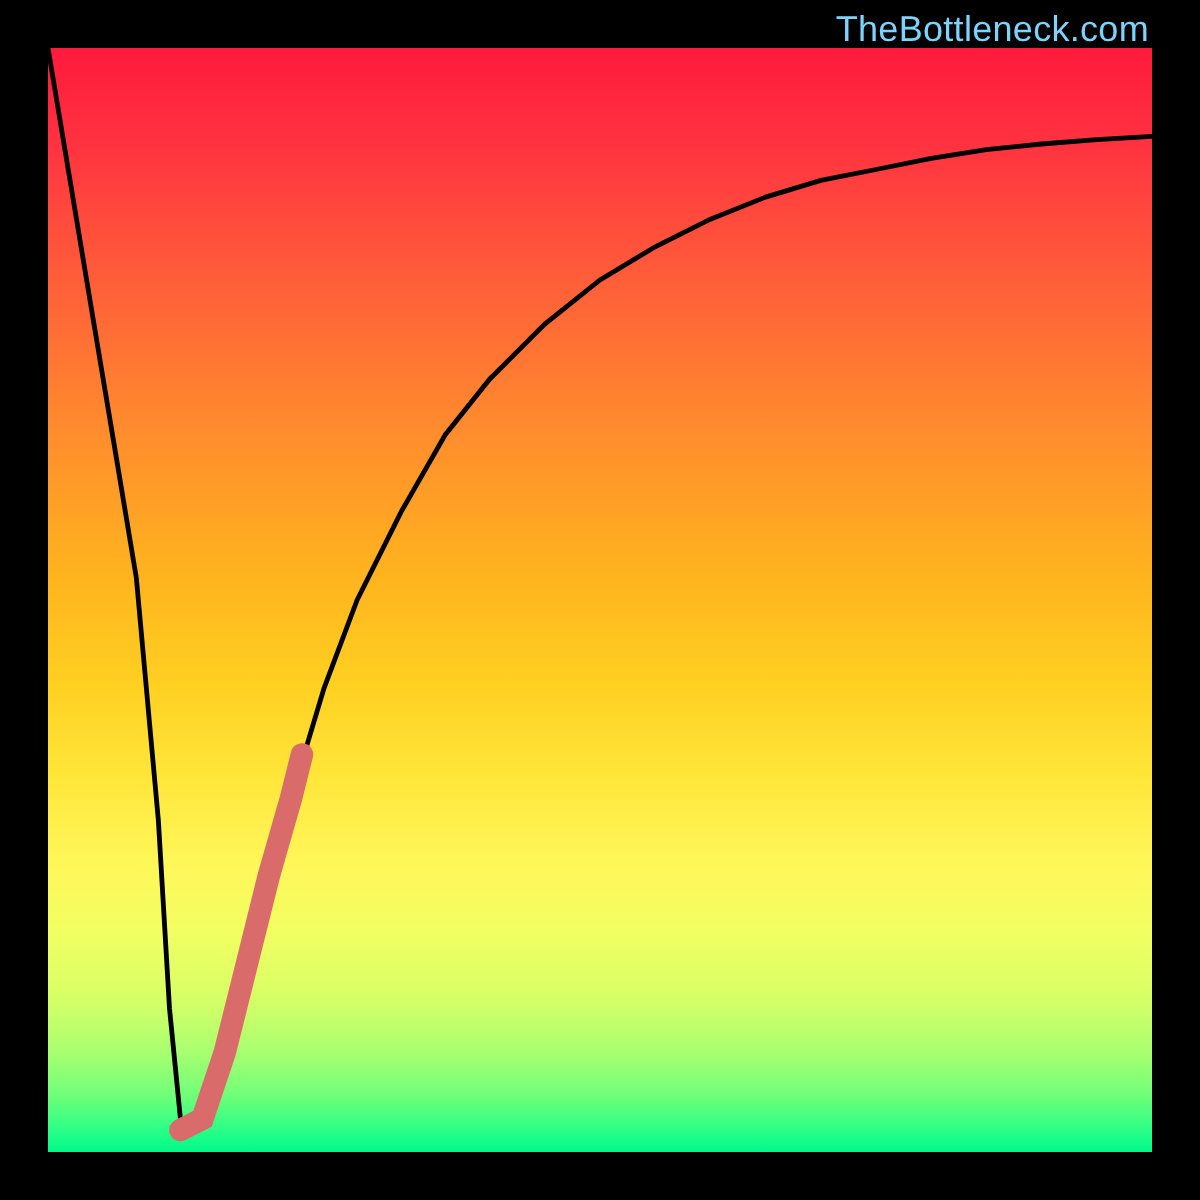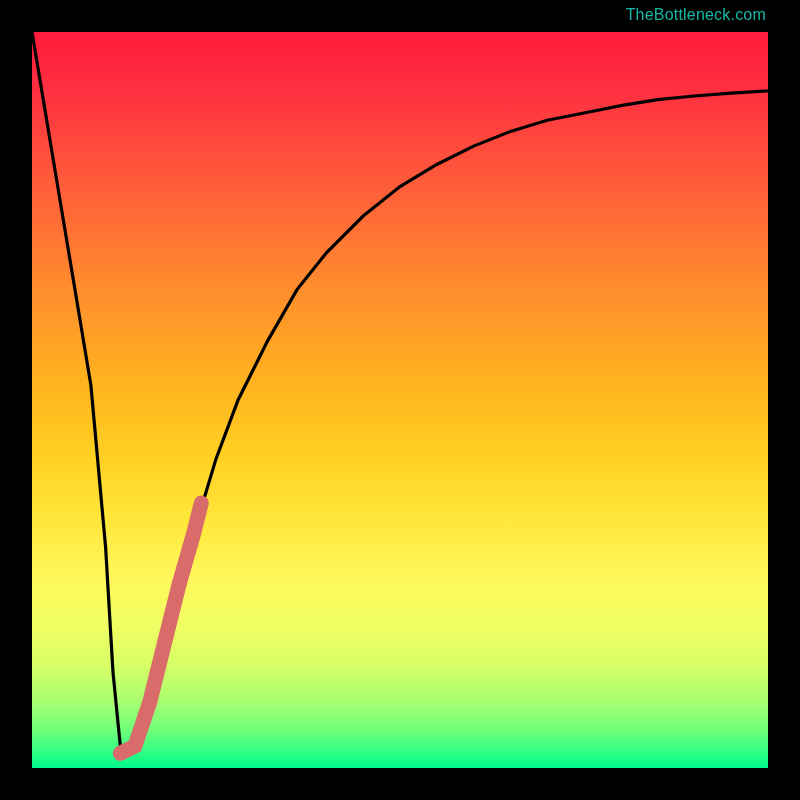--- a/index.html
+++ b/index.html
@@ -42,22 +42,22 @@
       #a8ff70 91%,
       #6dff7a 95%,
       #2bff86 98%,
       #00f98a 100%
     );
   }
   .watermark {
     position: absolute;
     top: 6px;
     right: 34px;
-    color: #14b8a6;
-    font-size: 16px;
+    color: #7dd3fc;
+    font-size: 24px;
     letter-spacing: 0.2px;
     font-weight: 400;
     user-select: none;
   }
   svg.curve {
     position: absolute;
     inset: 0;
   }
 </style>
 </head>

